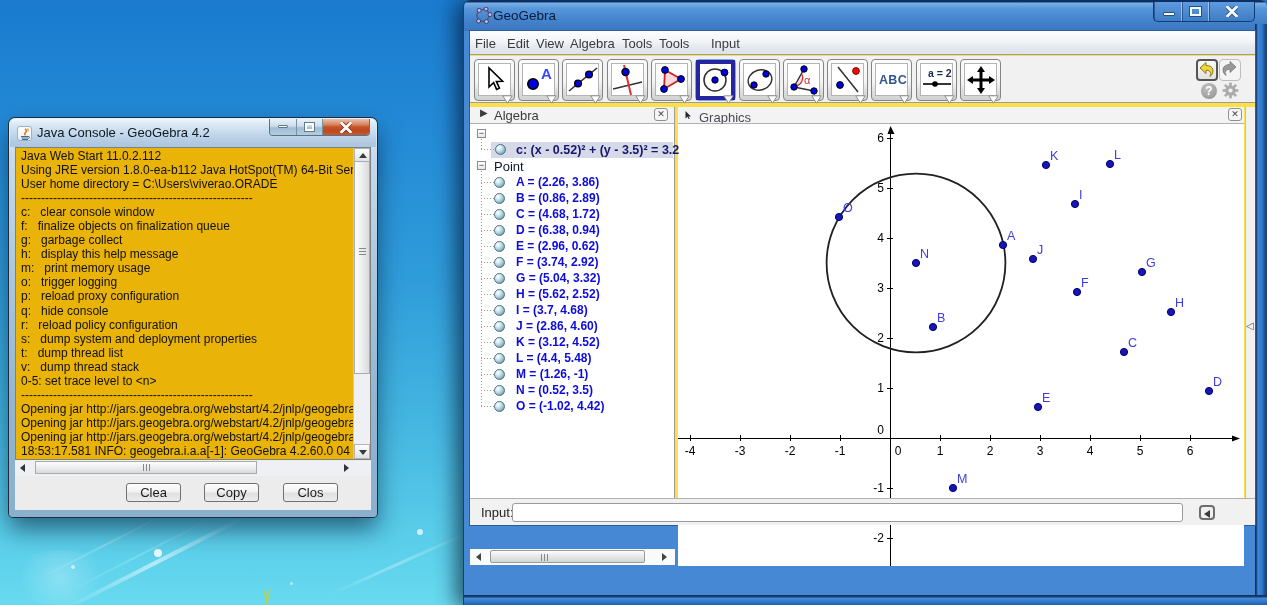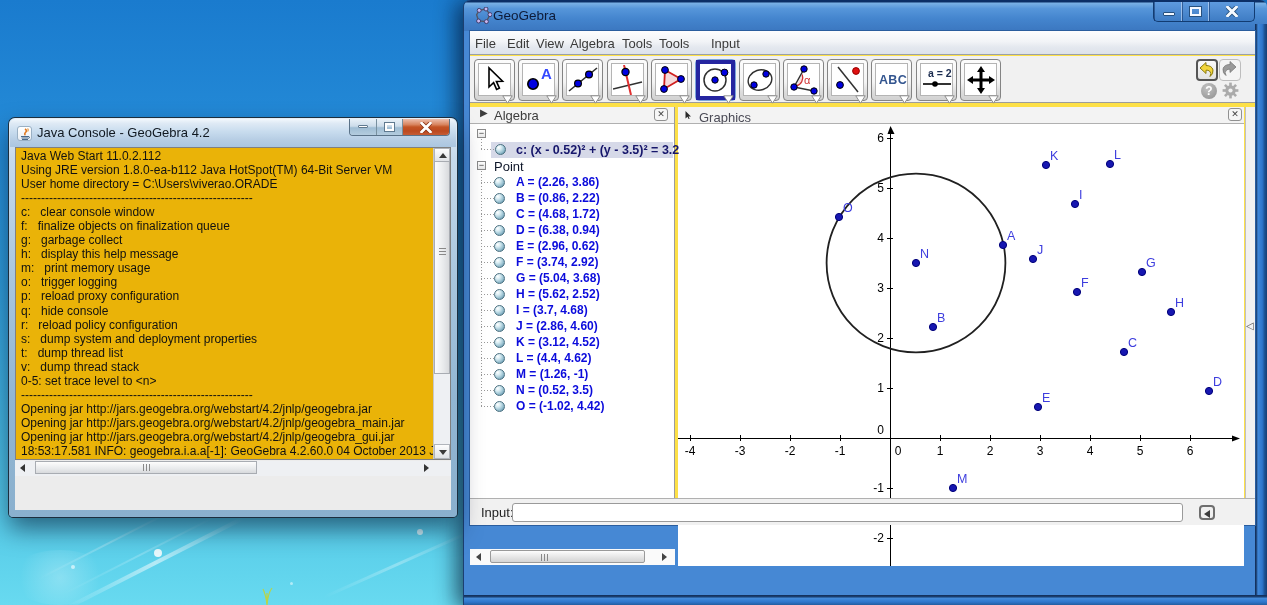--- a/index.html
+++ b/index.html
@@ -56,21 +56,21 @@
 .ifield {position:absolute;left:42px;top:4px;width:671px;height:19px;background:#fff;border:1px solid #9a9a9a;border-radius:3px}
 .ibtn {position:absolute;right:40px;top:6px;width:16px;height:15px;border:2px solid #6e6e6e;border-radius:4px;background:#f0f0f0}
 .ibtn i {position:absolute;left:3px;top:2.5px;width:0;height:0;border-top:4px solid transparent;border-bottom:4px solid transparent;border-right:6px solid #3c3c3c}
 
 .hsb {position:absolute;background:#fafafa}
 .hsb .thumb {position:absolute;left:20px;top:1px;width:155px;height:13px;border:1px solid #9a9a9a;border-radius:2px;background:linear-gradient(180deg,#fdfdfd,#e8e8e8 50%,#d4d4d4)}
 .grip {position:absolute;top:3px;width:7px;height:7px;background-image:repeating-linear-gradient(90deg,#888 0 1px,transparent 1px 3px)}
 .sarrow {position:absolute;width:0;height:0}
 
 
-#jc {position:absolute;left:9px;top:118px;width:448px;height:399px;border-radius:6px 6px 4px 4px;
+#jc {position:absolute;left:9px;top:118px;width:368px;height:399px;border-radius:6px 6px 4px 4px;
  background:linear-gradient(180deg,#e4eef7 0%,#c6daec 10%,#a9c6de 40%,#92b6d2 70%,#8ab0ce 100%);
  box-shadow:0 0 0 1px #1c2e3e, 0 12px 25px rgba(0,15,40,.55);}
 #jc .content {position:absolute;left:6px;top:29px;right:6px;bottom:7px;background:#ececec}
 #jc .ta {position:absolute;left:0;top:0;right:0;height:313px;border:1px solid #808080;background:#eab308;overflow:hidden}
 #jc .text {position:absolute;left:5px;top:1px;font-size:12px;line-height:14.05px;color:#111;white-space:pre}
 .jtitle {position:absolute;left:28px;top:7px;font-size:13px;color:#101820}
 .jicon {position:absolute;left:8px;top:8px;width:15px;height:15px;border:1px solid #9ab0c4;border-radius:3px;background:linear-gradient(180deg,#fff,#e8eef4)}
 .jbgroup {position:absolute;right:7px;top:1px;height:17px;display:flex;border:1px solid #5a7288;border-top:none;border-radius:0 0 4px 4px;overflow:hidden}
 .jb {position:relative;height:100%;background:linear-gradient(180deg,#e8f1f8 0%,#ccdcea 45%,#9fbdd4 55%,#b4ccde 100%);border-right:1px solid #78909f}
 .jb.close {background:linear-gradient(180deg,#edbfae 0%,#d8845f 35%,#c35325 50%,#bc4a20 75%,#c65c35 100%);border-right:none}
@@ -420,51 +420,51 @@
   <div style="position:absolute;left:17px;top:139px;width:1px;height:11px;background-image:repeating-linear-gradient(180deg,#999 0 1px,transparent 1px 3px)"></div>
   <div class="dot-h" style="left:17px;top:149px"></div>
   <div class="pm" style="left:13px;top:161px">−</div>
   <span style="position:absolute;left:30px;top:159px;font-size:13px;color:#0f172a">Point</span>
   <div style="position:absolute;left:17px;top:171px;width:1px;height:236px;background-image:repeating-linear-gradient(180deg,#999 0 1px,transparent 1px 3px)"></div>
 <div class="dot-h" style="left:17px;top:182px"></div>
 <div class="marble" style="left:30px;top:177px"></div>
 <div class="arow" style="left:52px;top:175px">A = (2.26, 3.86)</div>
 <div class="dot-h" style="left:17px;top:198px"></div>
 <div class="marble" style="left:30px;top:193px"></div>
-<div class="arow" style="left:52px;top:191px">B = (0.86, 2.22)</div>
+<div class="arow" style="left:52px;top:191px">B = (0.86, 2.89)</div>
 <div class="dot-h" style="left:17px;top:214px"></div>
 <div class="marble" style="left:30px;top:209px"></div>
 <div class="arow" style="left:52px;top:207px">C = (4.68, 1.72)</div>
 <div class="dot-h" style="left:17px;top:230px"></div>
 <div class="marble" style="left:30px;top:225px"></div>
 <div class="arow" style="left:52px;top:223px">D = (6.38, 0.94)</div>
 <div class="dot-h" style="left:17px;top:246px"></div>
 <div class="marble" style="left:30px;top:241px"></div>
 <div class="arow" style="left:52px;top:239px">E = (2.96, 0.62)</div>
 <div class="dot-h" style="left:17px;top:262px"></div>
 <div class="marble" style="left:30px;top:257px"></div>
 <div class="arow" style="left:52px;top:255px">F = (3.74, 2.92)</div>
 <div class="dot-h" style="left:17px;top:278px"></div>
 <div class="marble" style="left:30px;top:273px"></div>
-<div class="arow" style="left:52px;top:271px">G = (5.04, 3.68)</div>
+<div class="arow" style="left:52px;top:271px">G = (5.04, 3.32)</div>
 <div class="dot-h" style="left:17px;top:294px"></div>
 <div class="marble" style="left:30px;top:289px"></div>
 <div class="arow" style="left:52px;top:287px">H = (5.62, 2.52)</div>
 <div class="dot-h" style="left:17px;top:310px"></div>
 <div class="marble" style="left:30px;top:305px"></div>
 <div class="arow" style="left:52px;top:303px">I = (3.7, 4.68)</div>
 <div class="dot-h" style="left:17px;top:326px"></div>
 <div class="marble" style="left:30px;top:321px"></div>
 <div class="arow" style="left:52px;top:319px">J = (2.86, 4.60)</div>
 <div class="dot-h" style="left:17px;top:342px"></div>
 <div class="marble" style="left:30px;top:337px"></div>
 <div class="arow" style="left:52px;top:335px">K = (3.12, 4.52)</div>
 <div class="dot-h" style="left:17px;top:358px"></div>
 <div class="marble" style="left:30px;top:353px"></div>
-<div class="arow" style="left:52px;top:351px">L = (4.4, 4.62)</div>
+<div class="arow" style="left:52px;top:351px">L = (4.4, 5.48)</div>
 <div class="dot-h" style="left:17px;top:374px"></div>
 <div class="marble" style="left:30px;top:369px"></div>
 <div class="arow" style="left:52px;top:367px">M = (1.26, -1)</div>
 <div class="dot-h" style="left:17px;top:390px"></div>
 <div class="marble" style="left:30px;top:385px"></div>
 <div class="arow" style="left:52px;top:383px">N = (0.52, 3.5)</div>
 <div class="dot-h" style="left:17px;top:406px"></div>
 <div class="marble" style="left:30px;top:401px"></div>
 <div class="arow" style="left:52px;top:399px">O = (-1.02, 4.42)</div>
   <div class="hsb" style="left:6px;top:549px;width:205px;height:16px">
@@ -515,14 +515,19 @@
           </div>
    </div>
   </div>
   <div class="jhsb">
    <span class="sarrow" style="left:5px;top:3px;border-top:4px solid transparent;border-bottom:4px solid transparent;border-right:5px solid #333"></span>
    <div class="jhthumb">
           <div class="grip" style="left:107px;top:2px"></div>
         </div>
    <span class="sarrow" style="right:22px;top:3px;border-top:4px solid transparent;border-bottom:4px solid transparent;border-left:5px solid #333"></span>
   </div>
+  <div class="jbtnrow">
+   <div class="jbtn" style="left:111px">Clea</div>
+   <div class="jbtn" style="left:189px">Copy</div>
+   <div class="jbtn" style="left:268px">Clos</div>
+  </div>
  </div>
 </div>
 
 </body></html>

